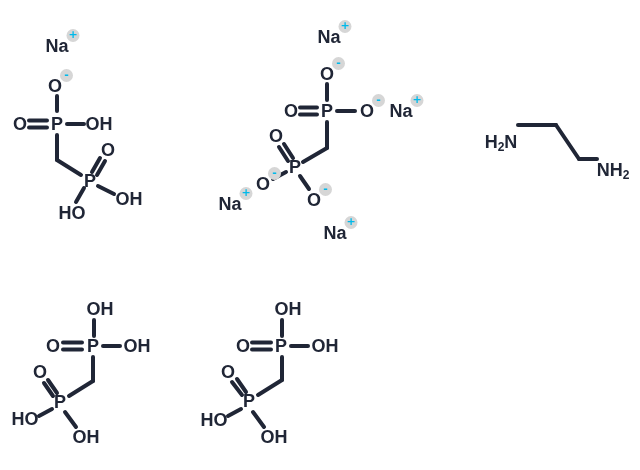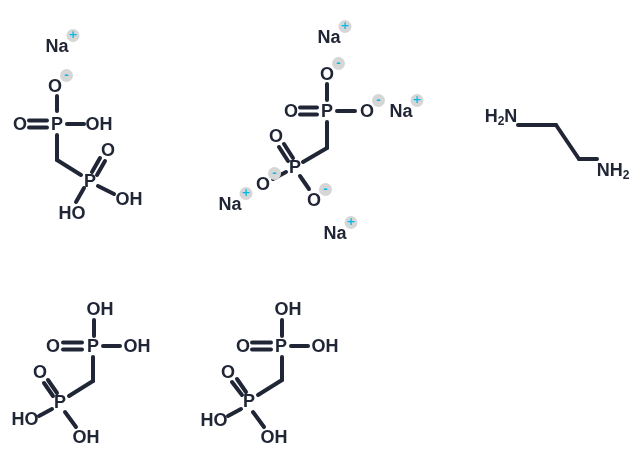--- a/index.html
+++ b/index.html
@@ -102,21 +102,21 @@
     <span class="atom" style="left:401px;top:111px"><span>Na</span><span class="chg">+</span></span>
     <span class="atom" style="left:295px;top:167px">P</span>
     <span class="atom" style="left:276px;top:136px">O</span>
     <span class="atom" style="left:263px;top:184px"><span>O</span><span class="chg">-</span></span>
     <span class="atom" style="left:230px;top:204px"><span>Na</span><span class="chg">+</span></span>
     <span class="atom" style="left:314px;top:200px"><span>O</span><span class="chg">-</span></span>
     <span class="atom" style="left:335px;top:233px"><span>Na</span><span class="chg">+</span></span>
   </div>
 
   <div class="mol">
-    <span class="atom" style="left:501px;top:116px"><span>H</span><sub>2</sub><span>N</span></span>
+    <span class="atom" style="left:501px;top:142px"><span>H</span><sub>2</sub><span>N</span></span>
     <span class="atom" style="left:613px;top:170px"><span>NH</span><sub>2</sub></span>
   </div>
 
   <div class="mol">
     <span class="atom" style="left:100px;top:309px">OH</span>
     <span class="atom" style="left:93px;top:346px">P</span>
     <span class="atom" style="left:53px;top:346px">O</span>
     <span class="atom" style="left:137px;top:346px">OH</span>
     <span class="atom" style="left:60px;top:402px">P</span>
     <span class="atom" style="left:40px;top:372px">O</span>

